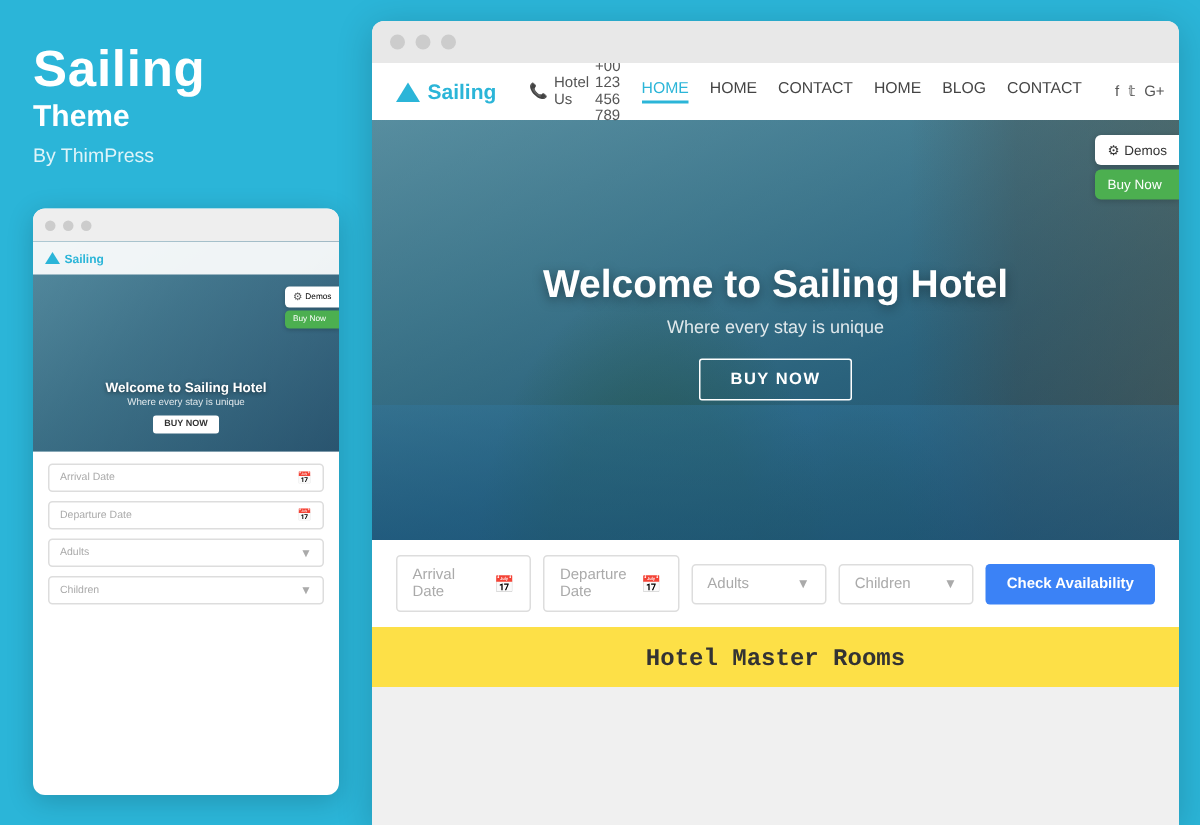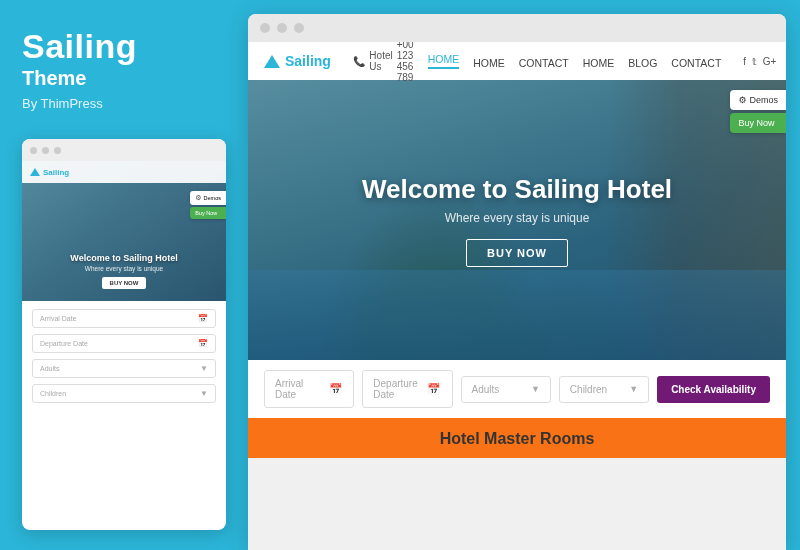--- a/index.html
+++ b/index.html
@@ -247,21 +247,21 @@
     .nav-phone {
       font-size: 10px;
       color: #555;
       display: flex;
       align-items: center;
       gap: 4px;
       margin-right: auto;
     }
     .nav-links {
       display: flex;
-      align-items: flex-end;
+      align-items: flex-start;
       gap: 14px;
     }
     .nav-link {
       font-size: 10.5px;
       color: #444;
       text-decoration: none;
       font-weight: 500;
       cursor: pointer;
     }
     .nav-link.active {
@@ -401,44 +401,45 @@
       border-radius: 3px;
       padding: 7px 10px;
       font-size: 10px;
       color: #aaa;
       display: flex;
       align-items: center;
       justify-content: space-between;
       flex: 1;
     }
     .check-btn {
-      background: #701a75;
+      background: #3b82f6;
       color: #fff;
       border: none;
       border-radius: 3px;
       padding: 8px 14px;
       font-size: 10px;
       font-weight: 700;
       cursor: pointer;
       white-space: nowrap;
     }
     .cal-icon {
       color: #aaa;
       font-size: 11px;
     }
     .chev-icon {
       color: #aaa;
       font-size: 9px;
     }
 
     
     .rooms-section {
-      background: #f97316;
+      background: #fde047;
       padding: 12px 16px 10px;
       flex-shrink: 0;
+      font-family: Liberation Mono, monospace;
     }
     .rooms-title {
       font-size: 16px;
       font-weight: 700;
       color: #333;
       text-align: center;
     }
   </style>
 </head>
 <body>

